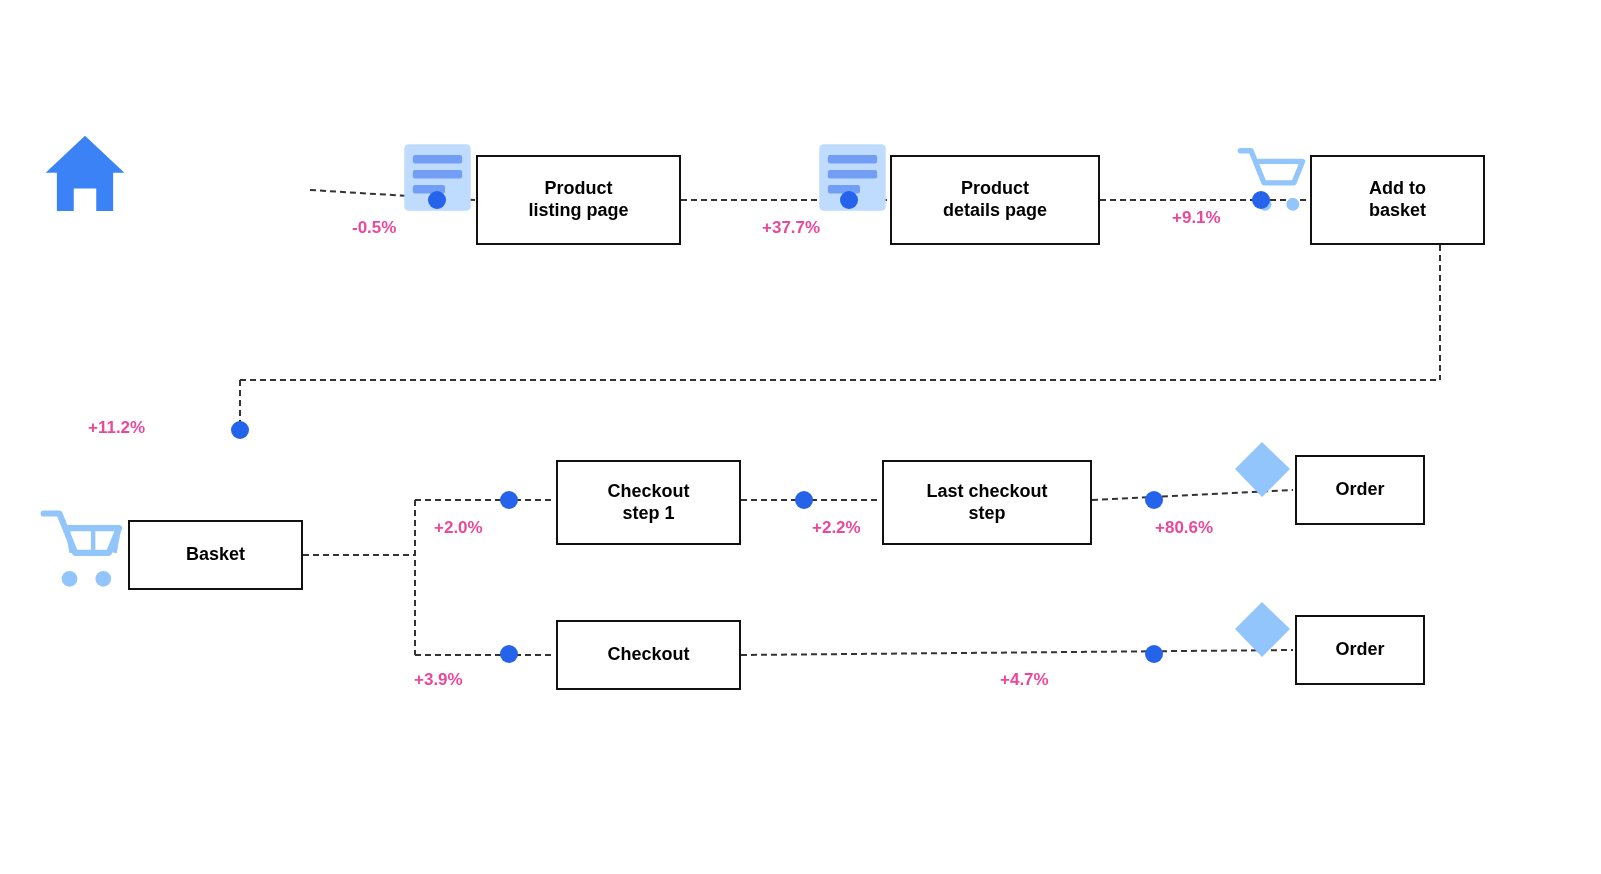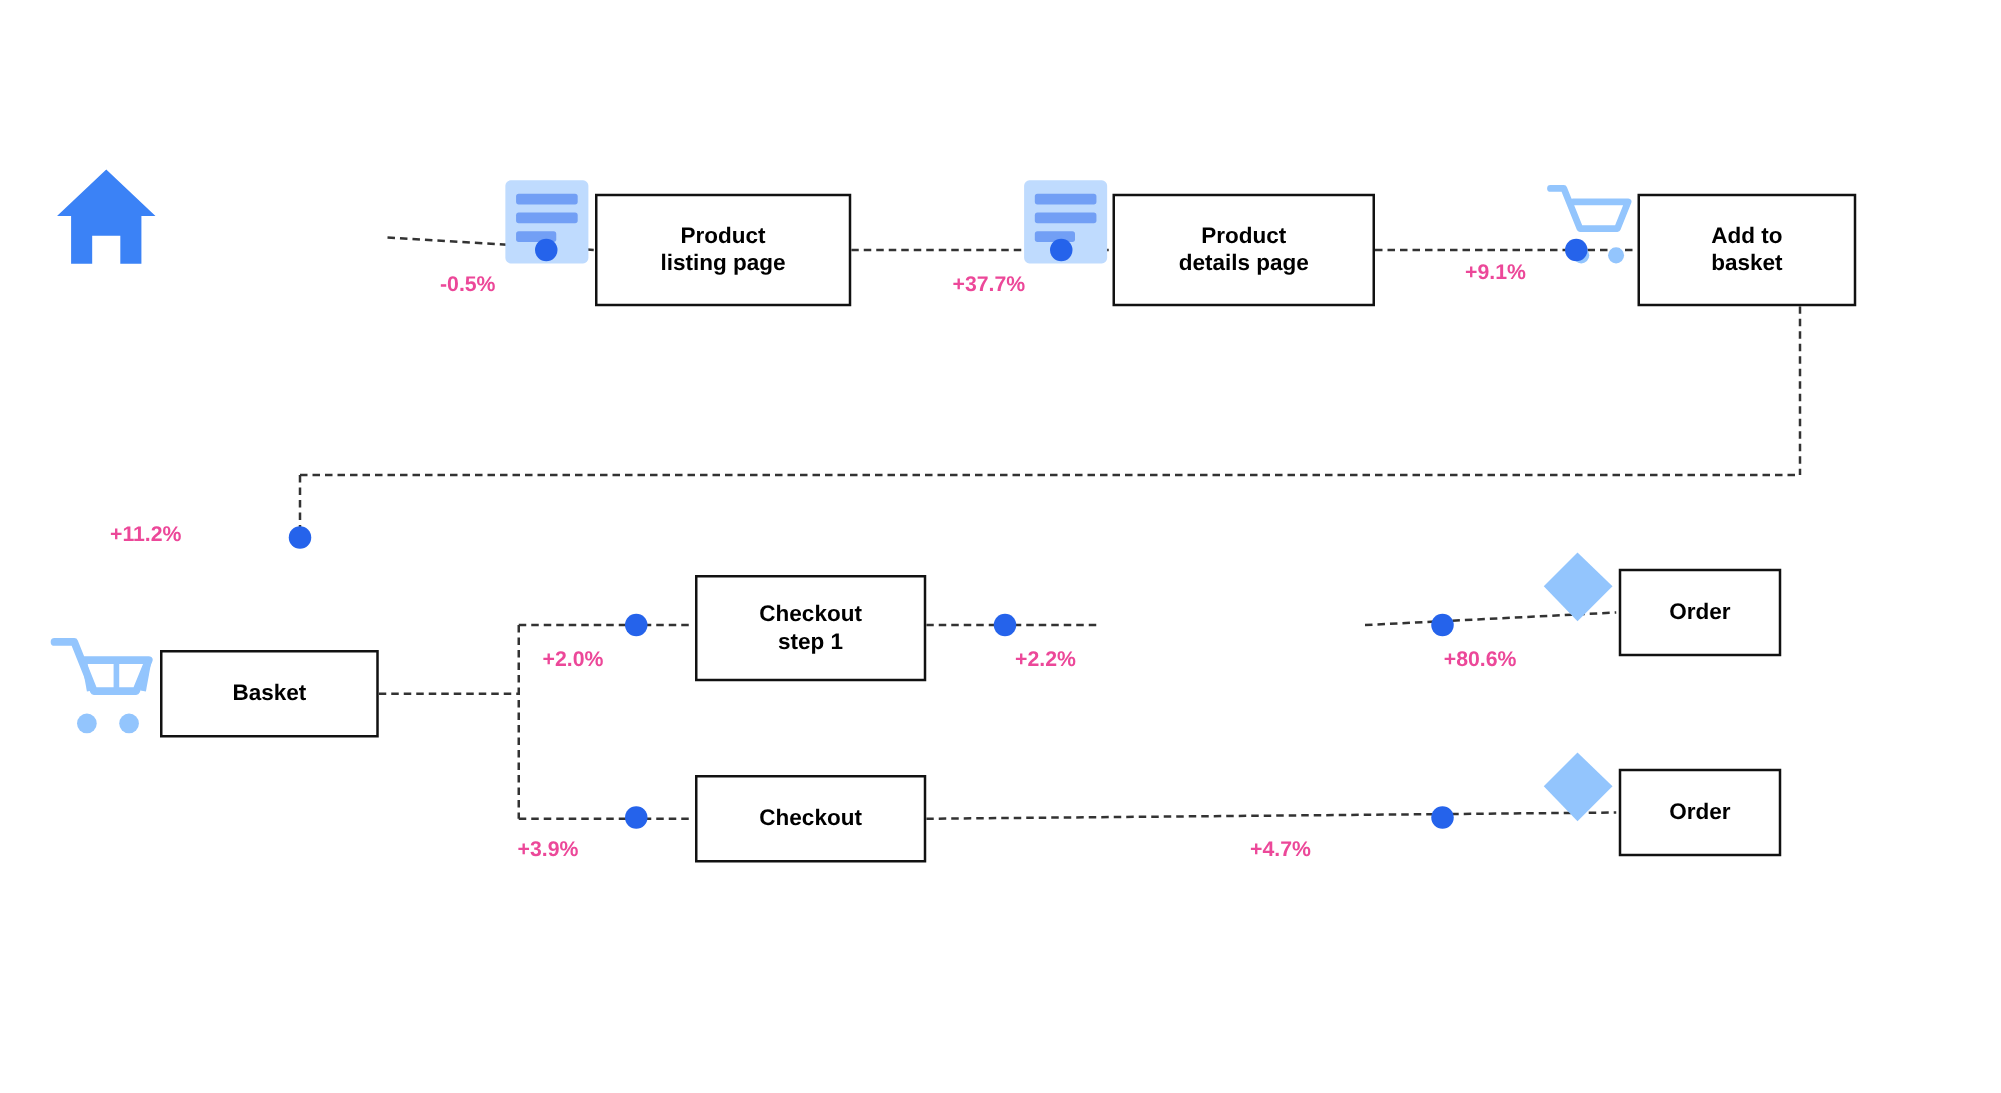--- a/index.html
+++ b/index.html
@@ -176,20 +176,23 @@
   </div>
 
   <div class="node" style="left:128px; top:520px; width:175px; height:70px;">
     <span>Basket</span>
   </div>
 
   <div class="node" style="left:556px; top:460px; width:185px; height:85px;">
     <span>Checkout<br>step 1</span>
   </div>
 
+  <div class="node" style="left:882px; top:460px; width:210px; height:85px;">
+    <span>Last checkout<br>step</span>
+  </div>
 
   <div class="node" style="left:1295px; top:455px; width:130px; height:70px;">
     <span>Order</span>
   </div>
 
   <div class="node" style="left:556px; top:620px; width:185px; height:70px;">
     <span>Checkout</span>
   </div>
 
   <div class="node" style="left:1295px; top:615px; width:130px; height:70px;">

